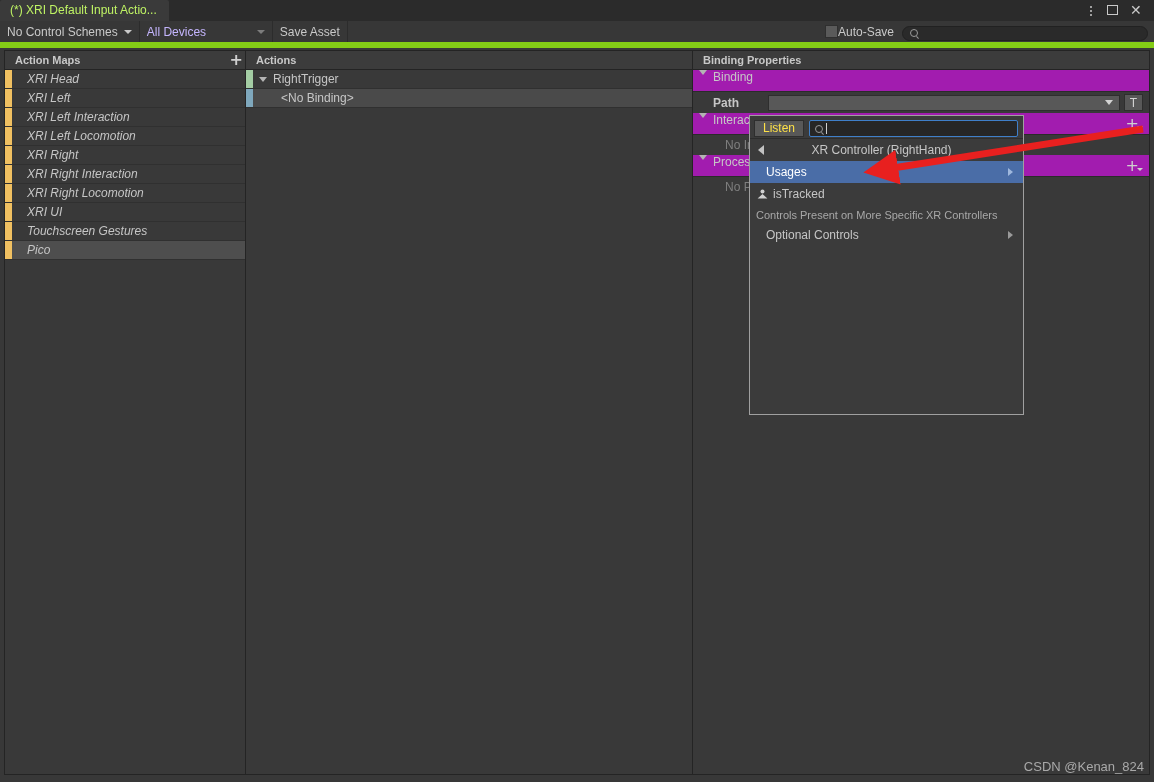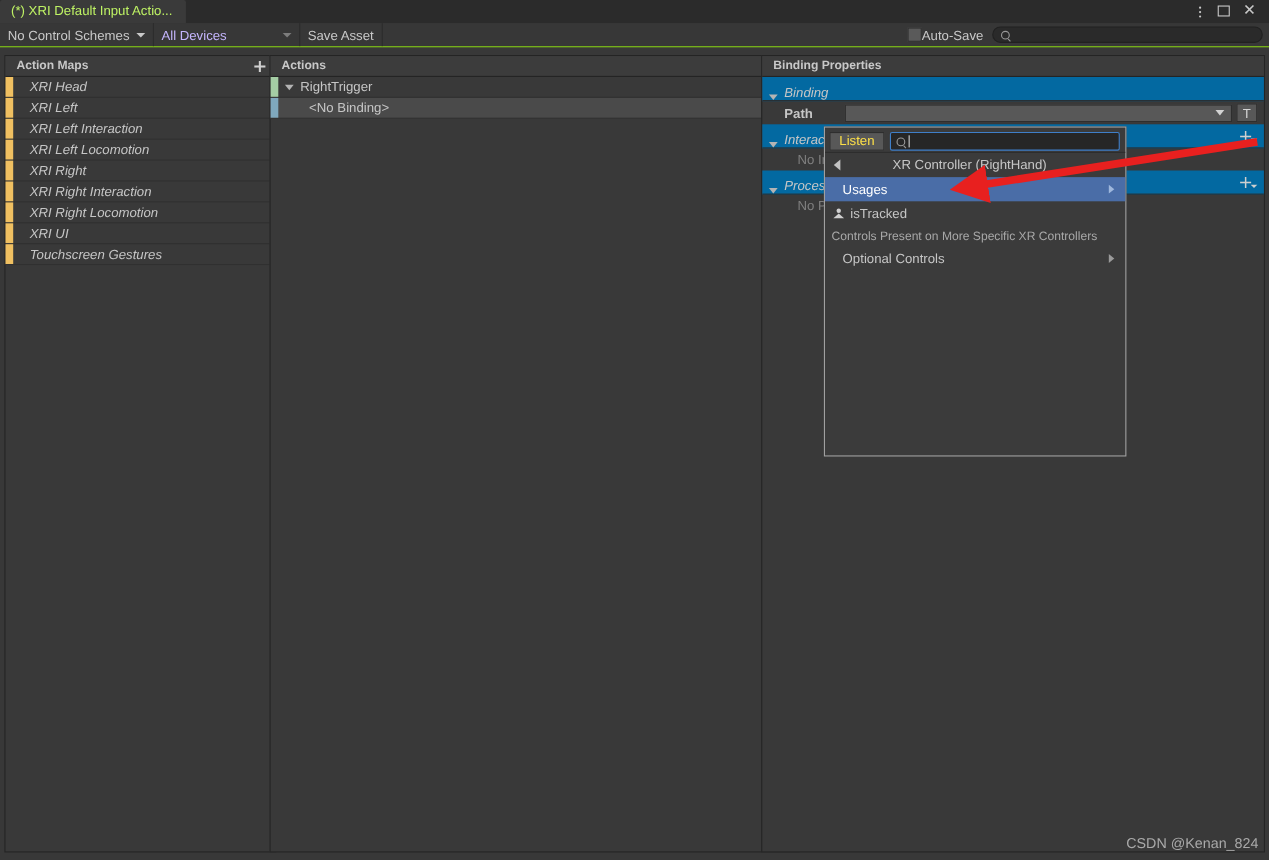--- a/index.html
+++ b/index.html
@@ -56,23 +56,23 @@
   .wc-dots i { display: block; width: 2px; height: 2px; background: #c9c9c9; border-radius: 50%; }
   .wc-max { width: 11px; height: 10px; border: 1px solid #c9c9c9; box-sizing: border-box; margin-top: 1px;}
   .wc-close { font-size: 14px; line-height: 12px; color: #c9c9c9; font-family: "DejaVu Sans", sans-serif;}
 
   
   .toolbar {
     position: absolute;
     left: 0; top: 21px;
     width: 1154px; height: 21px;
     background: #373737;
-    border-bottom: 1px solid #84cc16;
-    display: flex;
-    align-items: flex-start;
+    border-bottom: 6px solid #84cc16;
+    display: flex;
+    align-items: center;
   }
   .tb-item {
     display: flex;
     align-items: center;
     height: 21px;
     padding: 0 7px;
     font-size: 12px;
     color: #c9c9c9;
     border-right: 1px solid #2c2c2c;
     white-space: nowrap;
@@ -218,29 +218,28 @@
     width: 0; height: 0;
     border-left: 3px solid transparent;
     border-right: 3px solid transparent;
     border-top: 3px solid #cfcfcf;
   }
 
   
   #binding-panel { left: 692px; top: 0; width: 458px; height: 725px; }
   .bp-section {
     height: 21px;
-    background: #0369a1;
+    background: #a21caf;
     border-bottom: 1px solid #2b2b2b;
     display: flex;
-    align-items: flex-end;
+    align-items: flex-start;
     padding-left: 6px;
     font-size: 12px;
     color: #c6c6c6;
     position: relative;
-    font-style: italic;
   }
   .bp-foldout {
     width: 0; height: 0;
     border-left: 4.5px solid transparent;
     border-right: 4.5px solid transparent;
     border-top: 5px solid #b4b4b4;
     margin-right: 6px;
   }
   .bp-plus {
     position: absolute;
@@ -488,20 +487,24 @@
       <span class="label">XRI Right Locomotion</span>
     </div>
     <div class="map-row">
       <span class="accent"></span>
       <span class="label">XRI UI</span>
     </div>
     <div class="map-row">
       <span class="accent"></span>
       <span class="label">Touchscreen Gestures</span>
     </div>
+    <div class="map-row selected">
+      <span class="accent"></span>
+      <span class="label">Pico</span>
+    </div>
   </div>
 
   <div class="panel" id="actions-panel">
     <div class="panel-header">
       <span>Actions</span>
       <span class="hdr-plus">+</span>
     </div>
     <div class="act-row">
       <span class="accent accent-green"></span>
       <span class="foldout"></span>

